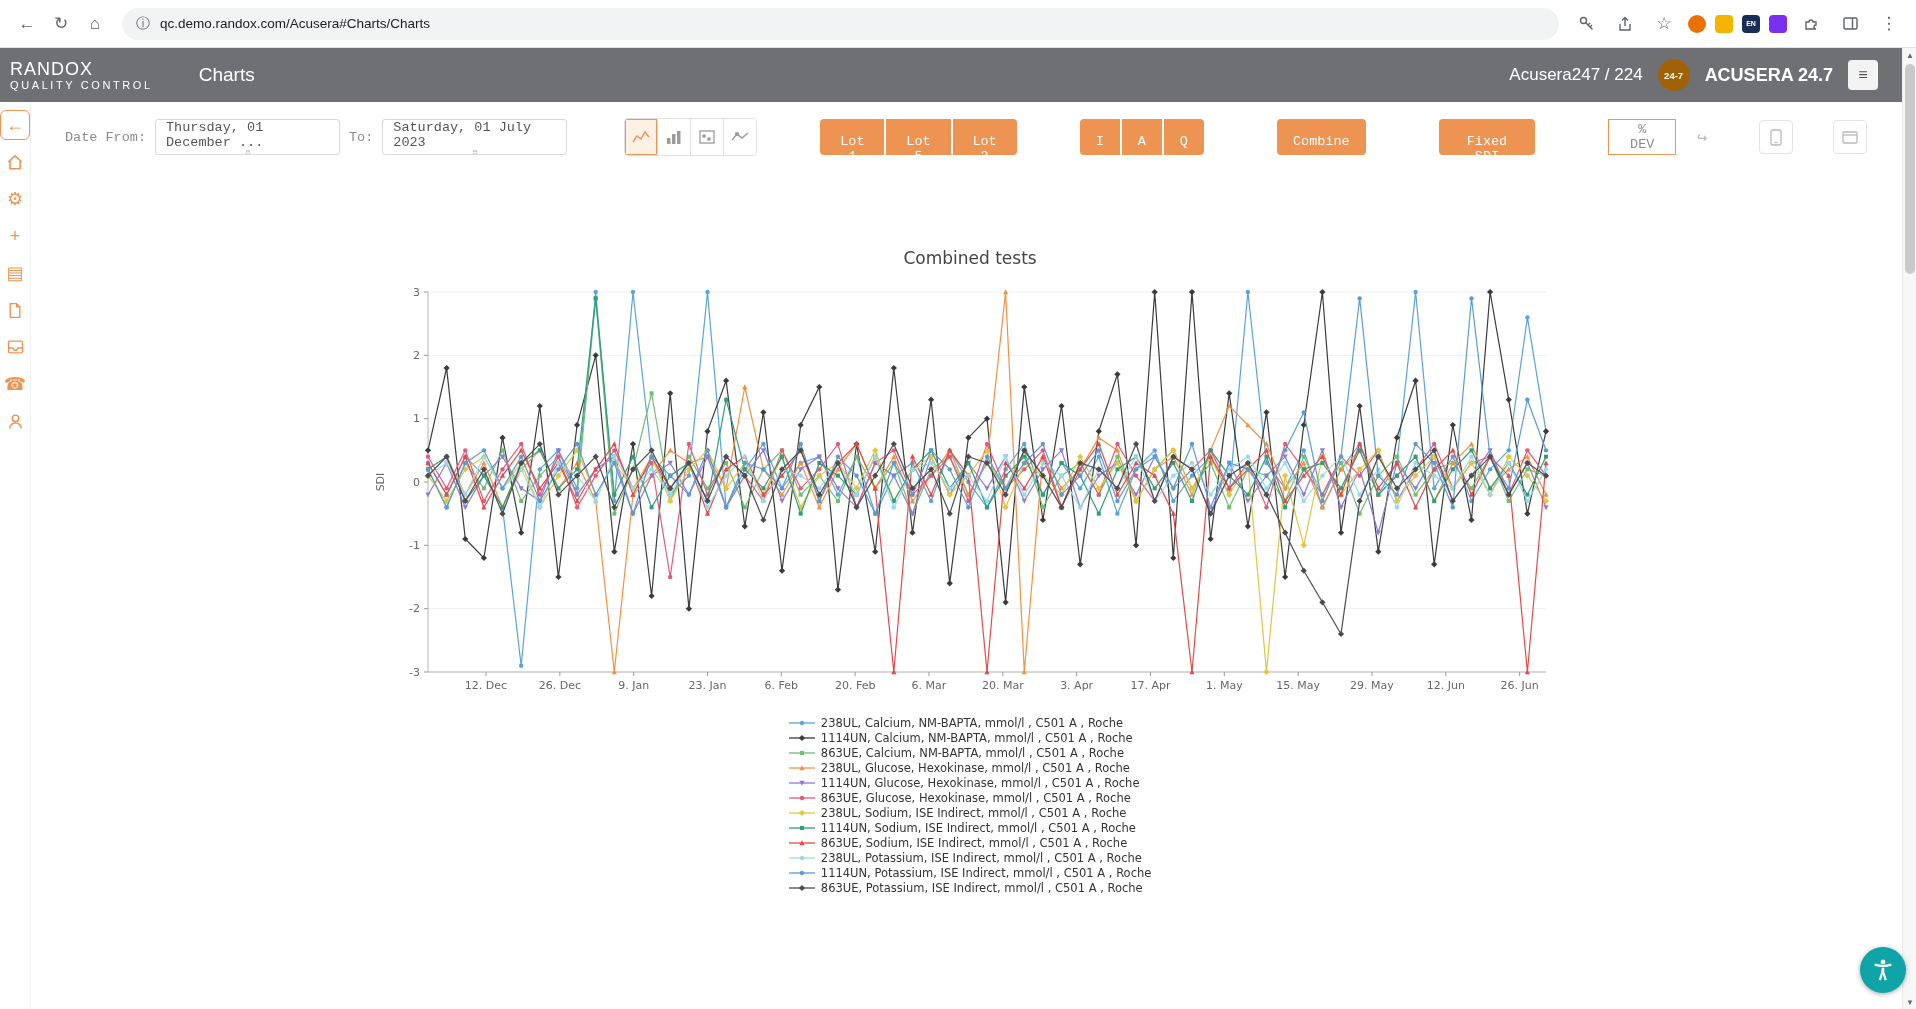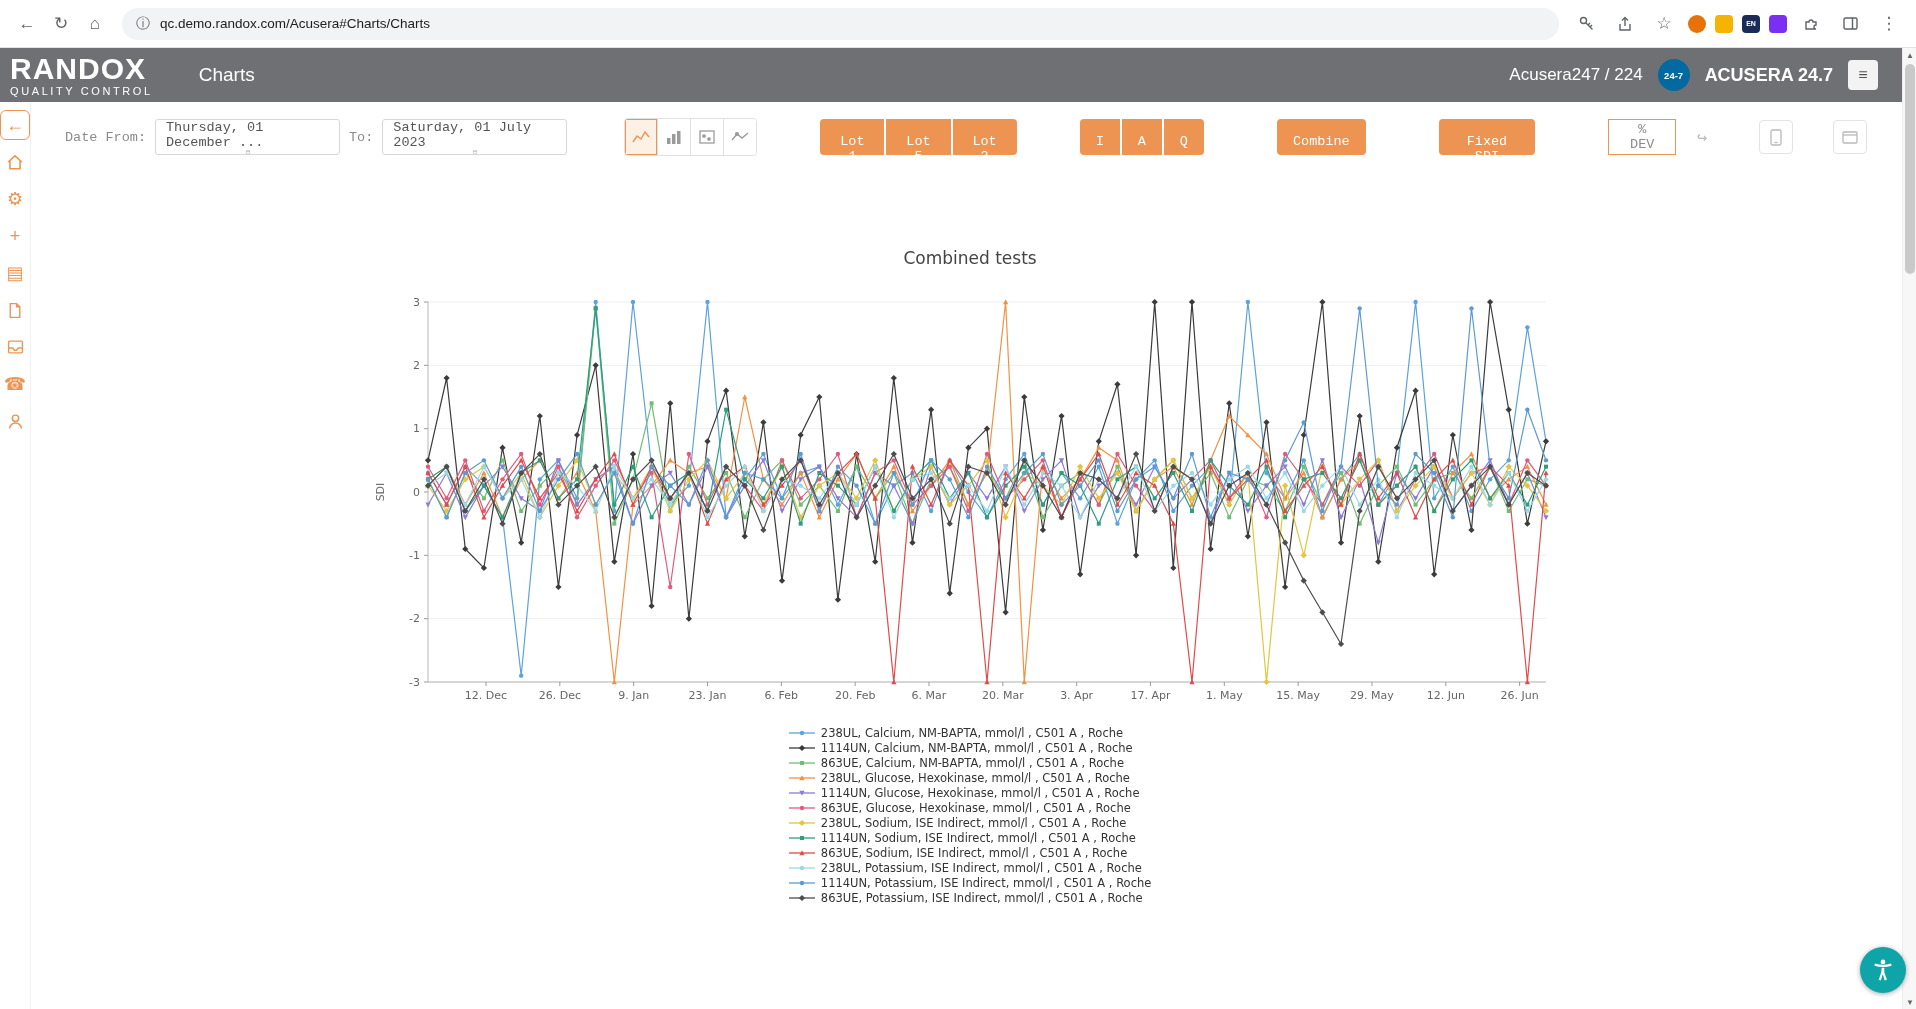--- a/index.html
+++ b/index.html
@@ -20,26 +20,26 @@
               justify-content:center; font-size:7px; font-weight:bold; color:#fff; }
   .ext-round { border-radius:50%; }
 
   
   .page { position:relative; height:961px; }
 
   
   .app-header { height:54px; margin-right:14px; background:#6f7073; color:#fff;
                 display:flex; align-items:center; padding:0 24px 0 10px; }
   .logo { display:flex; flex-direction:column; line-height:1; }
-  .logo-main { font-size:30px; font-weight:bold; letter-spacing:1px; }
+  .logo-main { font-size:18px; font-weight:normal; letter-spacing:1px; }
   .logo-sub  { font-size:11px; letter-spacing:2.6px; margin-top:2px; }
   .page-title { font-size:19px; margin-left:46px; font-weight:400; }
   .header-right { margin-left:auto; display:flex; align-items:center; gap:15px; }
   .account-text { font-size:17px;text-align:center; }
-  .badge-247 { width:32px; height:32px; border-radius:50%; background:#0369a1;
+  .badge-247 { width:32px; height:32px; border-radius:50%; background:#a16207;
                display:flex; align-items:center; justify-content:center;
                font-size:9.5px; font-weight:bold; }
   .product-name { font-size:18px; font-weight:bold; }
   .menu-btn { width:30px; height:30px; background:#f3f3f3; color:#555; border-radius:4px;
               display:flex; align-items:center; justify-content:center; font-size:16px; cursor:pointer; }
 
   
   .app-row { display:flex; margin-right:14px; height:907px; }
   .left-rail { width:44px; border-right:1px solid #f1f1f1; display:flex; flex-direction:column;
                align-items:center; gap:7px; padding-top:8px; }
@@ -71,21 +71,21 @@
   .outline-btn { background:#fff; border:1px solid #ee9452; color:#8b8b8b; height:36px;
                  padding:0 15px; border-radius:0; margin-left:64px; font-size:13.5px;
                  font-family:inherit; cursor:pointer; }
   .gray-tools { margin-left:auto; display:flex; align-items:center; gap:40px; padding-right:42px; }
   .gtool { width:34px; height:34px; display:flex; align-items:center; justify-content:center;
            color:#b9b9b9; font-size:17px; cursor:pointer; }
   .gtool.boxed { border:1px solid #e3e3e3; border-radius:4px; }
 
   
   .chart-wrap { margin-top:92px; display:flex; flex-direction:column; align-items:center; }
-  .chart-title { font-size:17px; color:#444; font-family:"DejaVu Sans", sans-serif; margin-bottom:20px; }
+  .chart-title { font-size:17px; color:#444; font-family:"DejaVu Sans", sans-serif; margin-bottom:10px; }
   #chart-svg { width:1200px; height:430px; }
   #chart-svg text { font-family:"DejaVu Sans", sans-serif; }
   #legend { margin-top:8px; display:flex; flex-direction:column; gap:1px; }
   .legend-row { display:flex; align-items:center; gap:6px; font-size:11.5px; color:#333;
                 cursor:pointer; font-family:"DejaVu Sans", sans-serif; }
 
   
   .right-rail { width:46px; display:flex; flex-direction:column; align-items:center;
                 gap:16px; padding-top:4px; }
   .counter-badge { background:#ee9452; color:#fff; font-size:8.5px; padding:2px 4px;

